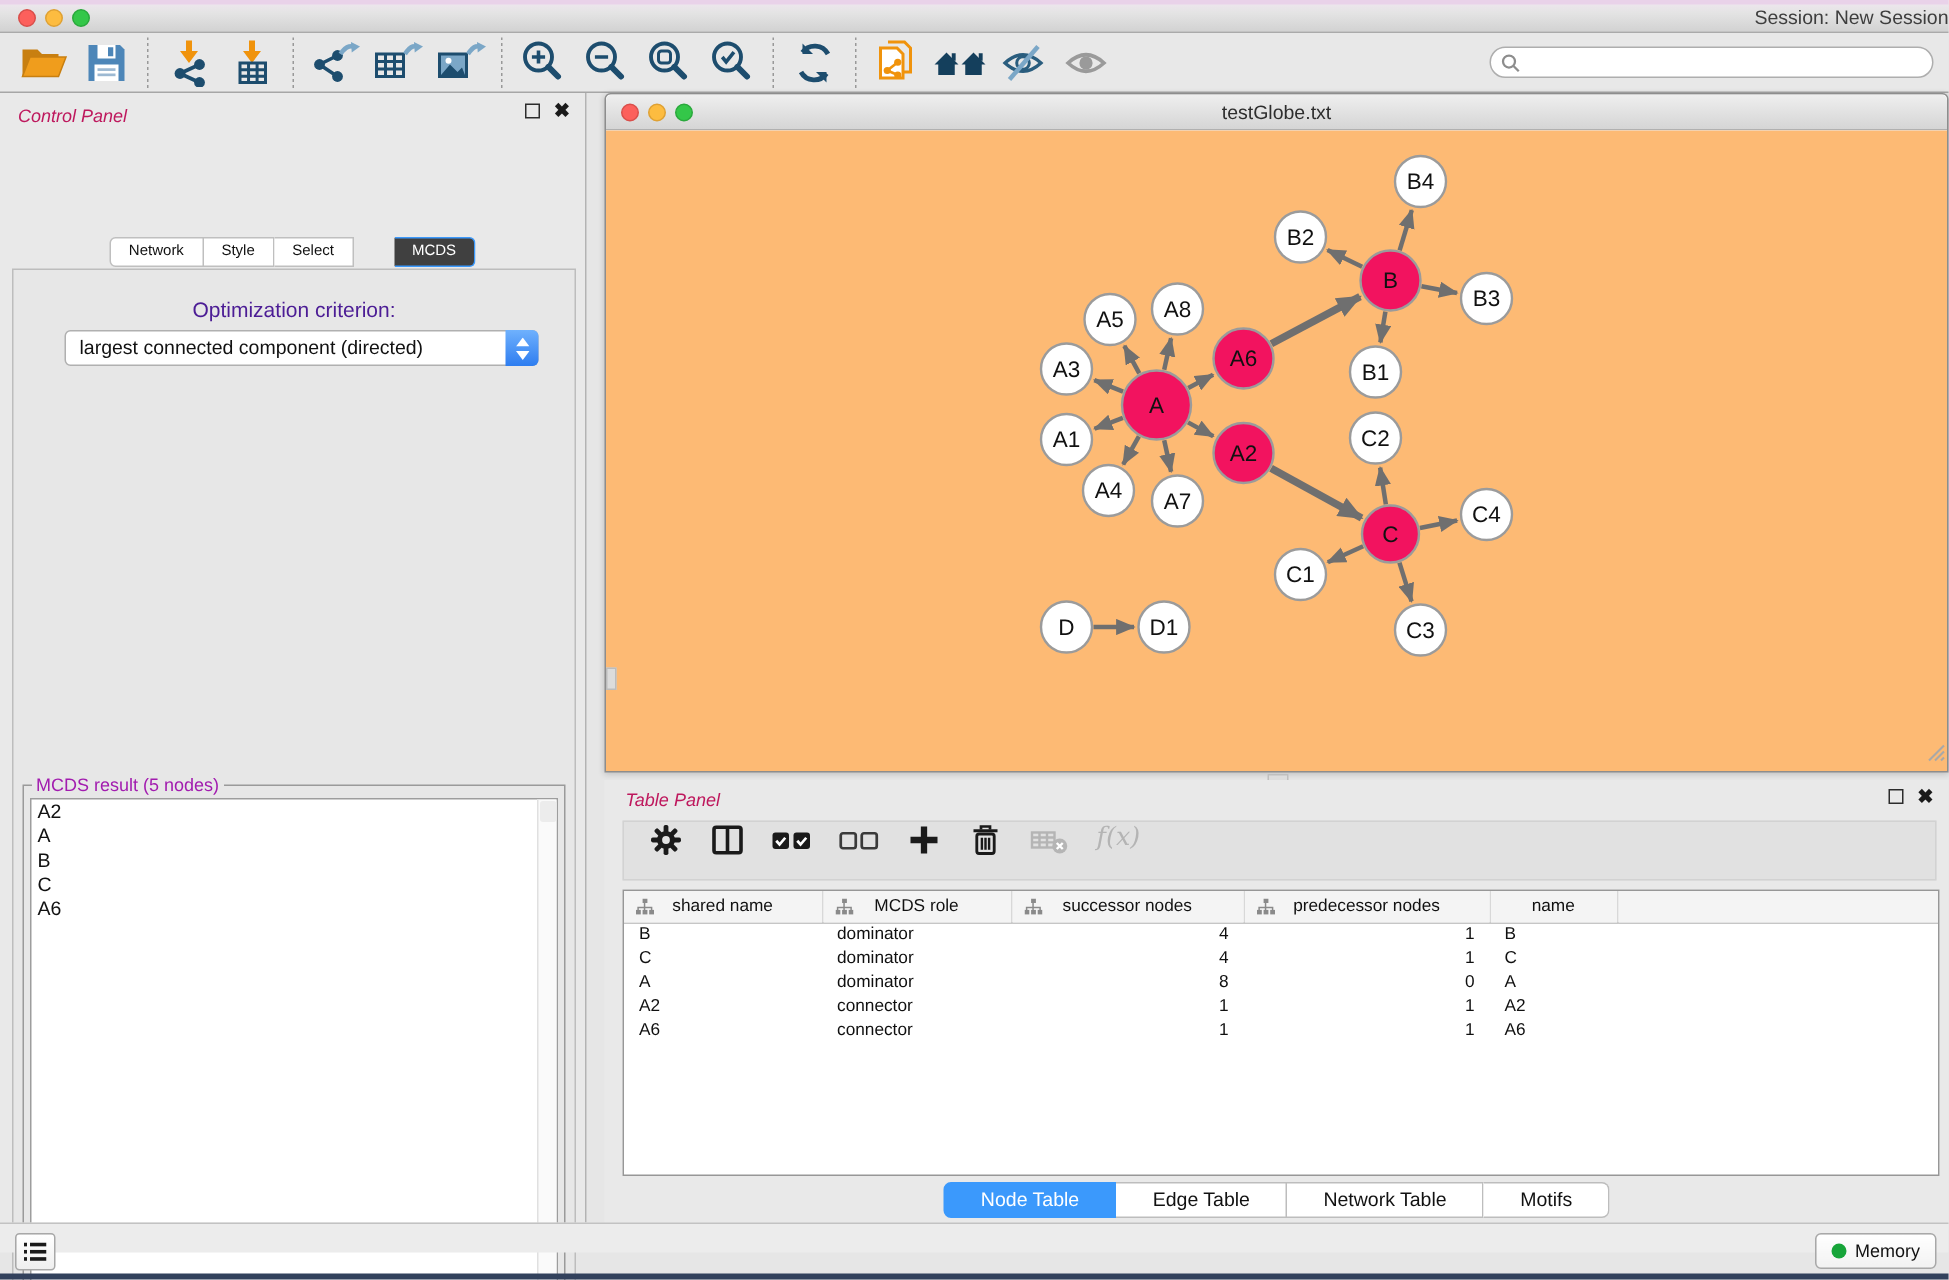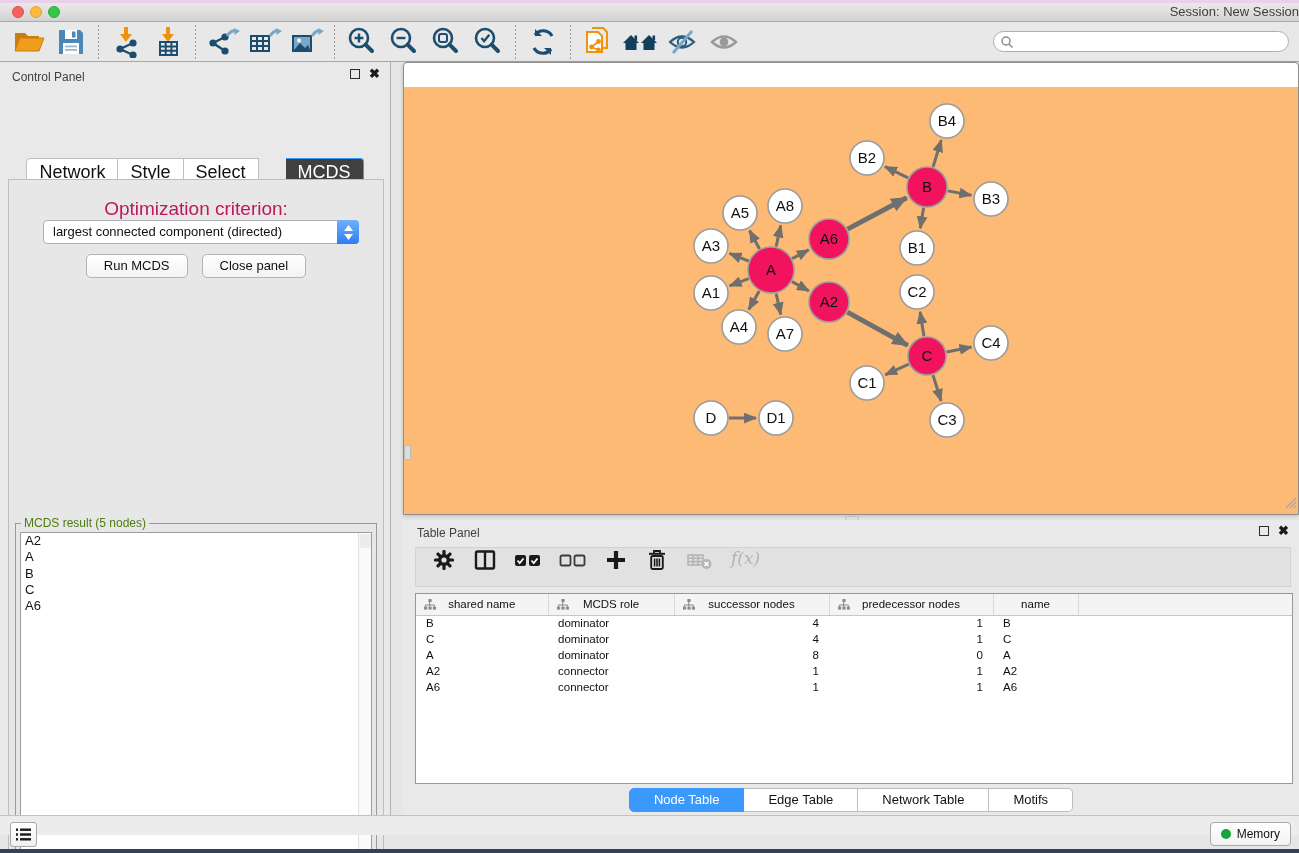--- a/index.html
+++ b/index.html
@@ -27,44 +27,44 @@
     background-image:repeating-linear-gradient(#999 0 2px, transparent 2px 4px); }
   #searchbox { position:absolute; right:10px; top:9px; width:296px; height:21px;
     background:#fff; border:1px solid #aeaeae; border-radius:11px;
     display:flex; align-items:center; padding-left:6px; }
   #searchbox input { border:none; outline:none; flex:1; height:17px; font-size:12px;
     background:transparent; font-family:"Liberation Sans",sans-serif; }
 
   
   #control-panel { position:absolute; left:0; top:62px; width:391px; height:753px;
     background:#e9e9e9; border-right:1px solid #b3b3b3; }
-  .panel-head { position:absolute; left:12px; top:8px; font-size:12px; color:#404040; }
+  .panel-head { position:absolute; left:12px; top:8px; font-size:12px; color:#be185d;font-style:italic; }
   .panel-ctrls { position:absolute; right:10px; top:7px; display:flex; gap:9px; align-items:center; }
   .float-ico { width:10px; height:10px; border:1.6px solid #2c2c2c; }
   .close-ico { font-size:13px; font-weight:700; color:#1a1a1a; line-height:10px; }
   #cp-tabs { position:absolute; left:0; top:96px; width:100%; display:flex; justify-content:center; }
-  .cp-tab { font-size:18px; color:#111; background:#fff; border:1px solid #bfbfbf;
+  .cp-tab { font-size:10px; color:#111; background:#fff; border:1px solid #bfbfbf;
     border-left:none; padding:3px 12px 4px; }
   .cp-tab:first-child { border-left:1px solid #bfbfbf; border-radius:4px 0 0 4px; }
   .cp-tab.active { background:#404040; border-color:#3b99fc; color:#fff; border-radius:0 4px 4px 0;margin-left:27px; }
   #cp-body { position:absolute; left:8px; top:117px; width:376px; height:689px;
     background:#e7e7e7; border:1px solid #bdbdbd; }
-  #opt-label { position:absolute; left:0; width:100%; top:18px; text-align:center; font-size:19px; color:#be185d; }
+  #opt-label { position:absolute; left:0; width:100%; top:18px; text-align:center; font-size:14px; color:#4c1d95; }
   #opt-select { position:absolute; left:34px; top:40px; width:316px; height:24px;
     background:#fff; border:1px solid #b0b0b0; border-radius:4px;
     font-size:13px; color:#111; line-height:22px; padding-left:9px; }
   #opt-stepper { position:absolute; right:-1px; top:-1px; width:22px; height:24px;
     border-radius:0 4px 4px 0; background:linear-gradient(#6fb1fd,#2e7df0);
     display:flex; flex-direction:column; align-items:center; justify-content:center; gap:3px; }
   #cp-buttons { position:absolute; left:0; top:74px; width:100%; display:flex; justify-content:center; gap:14px; }
   .mac-btn { background:linear-gradient(#ffffff,#f3f3f3); border:1px solid #b4b4b4; border-radius:5px;
     font-size:13px; color:#111; padding:3px 17px 4px; font-family:"Liberation Sans",sans-serif; }
   #mcds-fieldset { position:absolute; left:6px; top:336px; width:362px; height:344px;
     border:1px solid #9a9a9a; background:#e7e7e7; }
-  #mcds-fieldset legend { font-size:12px; color:#4d7c0f; margin-left:5px; padding:0 3px; }
+  #mcds-fieldset legend { font-size:12px; color:#a21caf; margin-left:5px; padding:0 3px; }
   #mcds-list { position:absolute; left:4px; top:2px; width:352px; height:326px;
     background:#fff; border:1px solid #9d9d9d; }
   #mcds-scroll { position:absolute; right:0; top:0; width:13px; height:100%;
     background:#fafafa; border-left:1px solid #e0e0e0; }
   #mcds-scroll .thumb { position:absolute; left:1px; top:1px; width:11px; height:14px;
     background:#ececec; border-radius:2px; }
   .mcds-item { font-size:13px; color:#111; line-height:16.3px; padding-left:4px; }
 
   
   #net-window { position:absolute; left:403px; top:62px; width:896px; height:453px;
@@ -291,41 +291,43 @@
       <span>largest connected component (directed)</span>
       <div id="opt-stepper">
         <svg width="9" height="6" viewBox="0 0 9 6">
             <path d="M4.5 0 L9 6 H0 Z" fill="#fff"></path>
           </svg>
         <svg width="9" height="6" viewBox="0 0 9 6">
             <path d="M4.5 6 L0 0 H9 Z" fill="#fff"></path>
           </svg>
       </div>
     </div>
-    <div id="cp-buttons">
-      <button class="mac-btn">Run MCDS</button>
-      <button class="mac-btn">Close panel</button>
-    </div>
     <fieldset id="mcds-fieldset">
       <legend>MCDS result (5 nodes)</legend>
       <div id="mcds-list">
         <div id="mcds-scroll">
             <div class="thumb"></div>
           </div>
       <div class="mcds-item">A2</div>
           <div class="mcds-item">A</div>
           <div class="mcds-item">B</div>
           <div class="mcds-item">C</div>
           <div class="mcds-item">A6</div>
         </div>
     </fieldset>
   </div>
 </div>
 
 <div id="net-window">
+  <div id="net-titlebar">
+    <div class="traffic t-red" style="left:10px; top:6px;"></div>
+    <div class="traffic t-yellow" style="left:28px; top:6px;"></div>
+    <div class="traffic t-green" style="left:46px; top:6px;"></div>
+    <div class="title">testGlobe.txt</div>
+  </div>
   <div id="net-canvas">
     <svg id="graph-svg" width="894" height="427" viewBox="0 0 894 427">
         <defs>
           <marker id="arr" viewBox="0 0 12 10" refX="11" refY="5" markerWidth="13" markerHeight="11" markerUnits="userSpaceOnUse" orient="auto">
             <path d="M0 0 L12 5 L0 10 Z" fill="#6F6F6F"></path>
           </marker>
           <marker id="arrT" viewBox="0 0 12 10" refX="11" refY="5" markerWidth="17" markerHeight="14" markerUnits="userSpaceOnUse" orient="auto">
             <path d="M0 0 L12 5 L0 10 Z" fill="#6F6F6F"></path>
           </marker>
         </defs>

